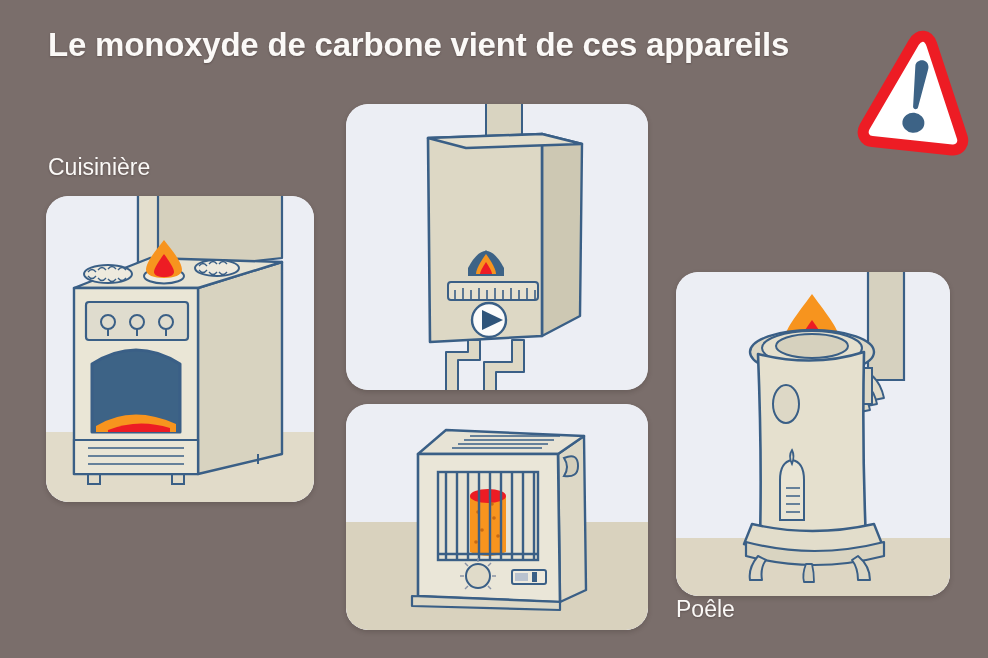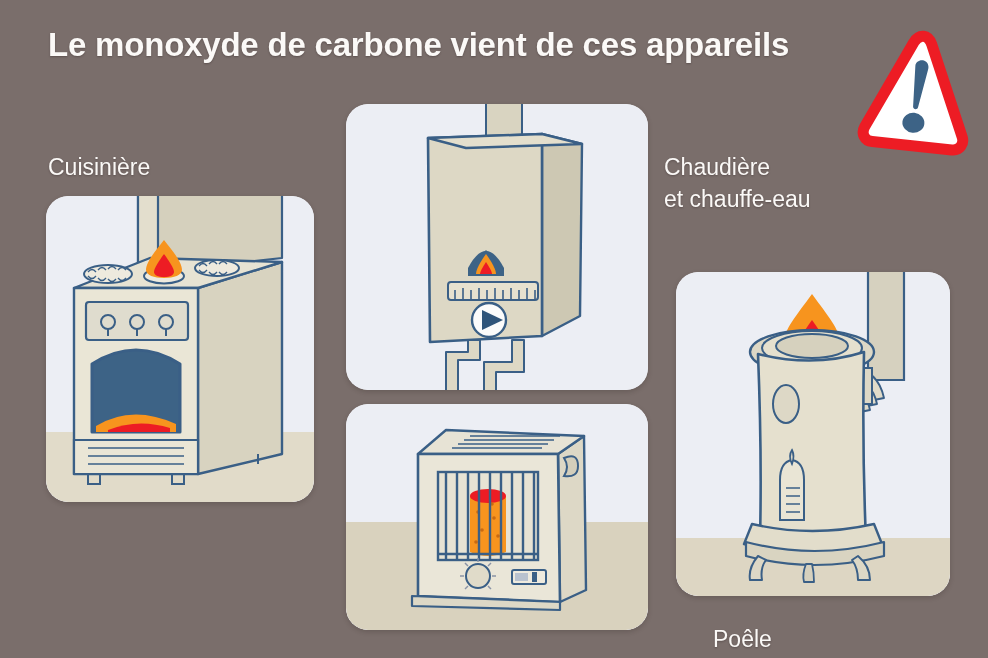--- a/index.html
+++ b/index.html
@@ -25,21 +25,21 @@
 
   
   .caption{
     position:absolute;color:#fbf9f7;font-size:23px;font-weight:normal;
     line-height:1.38;text-shadow:0 1px 2px rgba(40,30,28,.35);
     white-space:pre-line;
   }
   .cap-cuisiniere{left:48px;top:152px;}
   .cap-chaudiere{left:664px;top:152px;}
   .cap-chauffage{left:40px;top:566px;width:290px;text-align:right;}
-  .cap-poele{left:676px;top:624px;margin-left:37px;}
+  .cap-poele{left:676px;top:594px;}
 
   
   .panel{
     position:absolute;border-radius:22px;overflow:hidden;
     background:#eceef4;
     box-shadow:0 2px 5px rgba(40,30,28,.22);
   }
   .p-cuisiniere{left:46px;top:196px;width:268px;height:306px;}
   .p-chaudiere {left:346px;top:104px;width:302px;height:286px;}
   .p-chauffage {left:346px;top:404px;width:302px;height:226px;}
@@ -58,22 +58,20 @@
     <svg viewBox="0 0 122 140" xmlns="http://www.w3.org/2000/svg">
       <g transform="rotate(6 61 76)">
         <path d="M61 14 C65 14 68 17 70 21 L110 110 C113 117 109 124 101 124 L21 124 C13 124 9 117 12 110 L52 21 C54 17 57 14 61 14 Z" fill="#ffffff" stroke="#ed1c24" stroke-width="11" stroke-linejoin="round"></path>
         <path d="M56 44 C56 40 60 37 64 38 C68 39 70 43 69 47 L63 85 C62.5 88 58.5 88 58 85 Z" fill="#3d6386"></path>
         <ellipse cx="60" cy="101" rx="11" ry="10" fill="#3d6386"></ellipse>
       </g>
     </svg>
   </div>
 
   <div class="caption cap-cuisiniere">Cuisinière</div>
-  <div class="caption cap-chaudiere">Chaudière
-et chauffe-eau</div>
   <div class="caption cap-poele">Poêle</div>
 
   <div class="panel p-cuisiniere">
     <svg viewBox="0 0 268 306" xmlns="http://www.w3.org/2000/svg">
       <defs>
         <clipPath id="clipA">
             <rect x="0" y="0" width="268" height="306" rx="22"></rect>
           </clipPath>
       </defs>
       <g clip-path="url(#clipA)">

